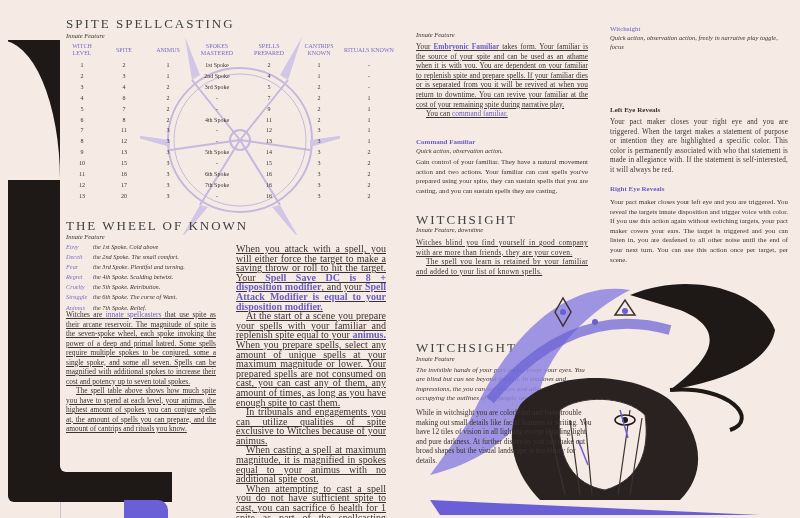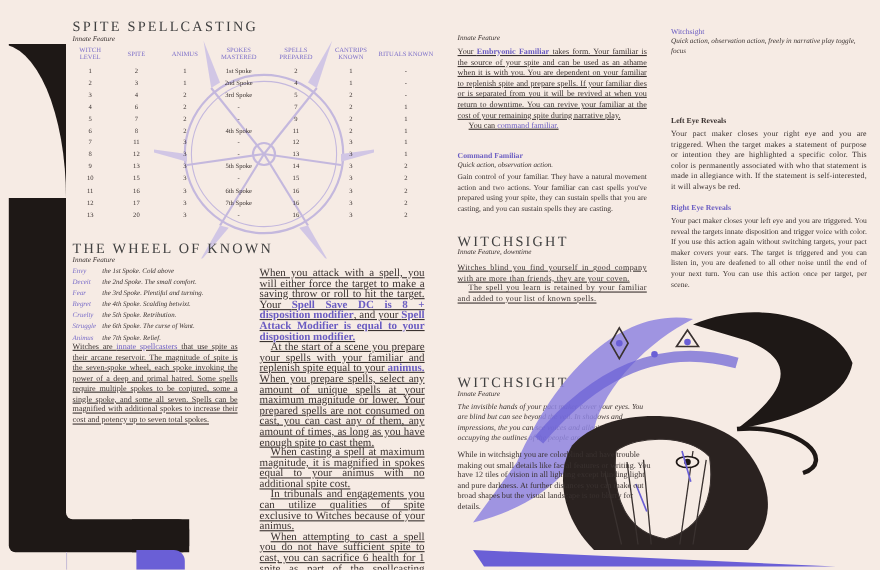--- a/index.html
+++ b/index.html
@@ -258,27 +258,28 @@
         <span>the 6th Spoke. The curse of Want.</span>
       </div>
       <div class="row">
         <span class="name">Animus</span>
         <span>the 7th Spoke. Relief.</span>
       </div>
     </div>
 
   <div class="body-text" style="left:66px; top:310px; width:150px; font-size:7.4px; line-height:9.5px;">
     <p><span>Witches are </span><span class="link">innate spellcasters</span><span> that use spite as their arcane reservoir. The magnitude of spite is the seven-spoke wheel, each spoke invoking the power of a deep and primal hatred. Some spells require multiple spokes to be conjured, some a single spoke, and some all seven. Spells can be magnified with additional spokes to increase their cost and potency up to seven total spokes.</span></p>
+    <p class="ind">The spell table above shows how much spite you have to spend at each level, your animus, the highest amount of spokes you can conjure spells at, the amount of spells you can prepare, and the amount of cantrips and rituals you know.</p>
   </div>
 
   <div class="body-text" style="left:236px; top:244px; width:150px;">
     <p><span>When you attack with a spell, you will either force the target to make a saving throw or roll to hit the target. Your </span><span class="link-b">Spell Save DC is 8 + disposition modifier</span><span>, and your </span><span class="link-b">Spell Attack Modifier is equal to your disposition modifier.</span></p>
     <p class="ind"><span>At the start of a scene you prepare your spells with your familiar and replenish spite equal to your </span><span class="link-b">animus.</span><span> When you prepare spells, select any amount of unique spells at your maximum magnitude or lower. Your prepared spells are not consumed on cast, you can cast any of them, any amount of times, as long as you have enough spite to cast them.</span></p>
+    <p class="ind">In tribunals and engagements you can utilize qualities of spite exclusive to Witches because of your animus.</p>
     <p class="ind">When casting a spell at maximum magnitude, it is magnified in spokes equal to your animus with no additional spite cost.</p>
-    <p class="ind">In tribunals and engagements you can utilize qualities of spite exclusive to Witches because of your animus.</p>
     <p class="ind">When attempting to cast a spell you do not have sufficient spite to cast, you can sacrifice 6 health for 1 spite as part of the spellcasting action. The maximum amount of spite you can regain in this way is equal to your animus.</p>
   </div>
 
   <div class="sub" style="left:416px; top:31px;">Innate Feature</div>
   <div class="body-text" style="left:416px; top:42px; width:172px; font-size:7.4px;">
     <p><span>Your </span><span class="link-b">Embryonic Familiar</span><span> takes form. Your familiar is the source of your spite and can be used as an athame when it is with you. You are dependent on your familiar to replenish spite and prepare spells. If your familiar dies or is separated from you it will be revived at when you return to downtime. You can revive your familiar at the cost of your remaining spite during narrative play.</span></p>
     <p class="ind"><span>You can </span><span class="link">command familiar.</span></p>
   </div>
   <div class="sub-h" style="left:416px; top:138px; color:#6a5cc2;">Command Familiar</div>
   <div class="sub" style="left:416px; top:147px;">Quick action, observation action.</div>

